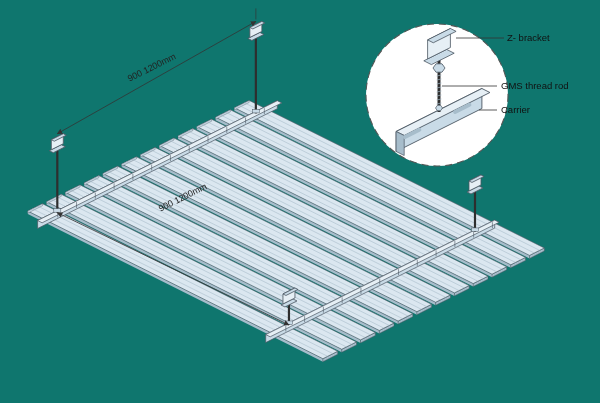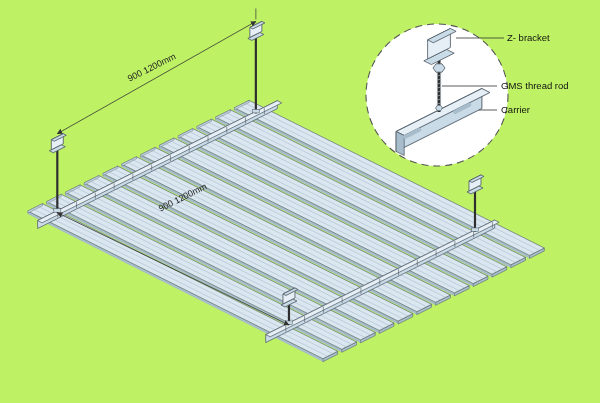--- a/index.html
+++ b/index.html
@@ -1,16 +1,16 @@
 <!DOCTYPE html>
 <html><head>
 <meta charset="utf-8">
 <style>
   html,body{margin:0;padding:0;background:#fff;}
-  .stage{position:relative;width:600px;height:403px;background:#bef264;overflow:hidden;}
+  .stage{position:relative;width:600px;height:403px;background:#0f766e;overflow:hidden;}
   svg{display:block;}
   .lbl{font-family:"Liberation Sans",sans-serif;font-size:9.5px;fill:#111;}
   .dim{font-family:"Liberation Sans",sans-serif;font-size:9px;fill:#222;}
   .leader{stroke:#333;stroke-width:0.8;}
 </style>
 </head>
 <body>
 
 <div class="stage">
 <svg width="600" height="403" viewBox="0 0 600 403">

